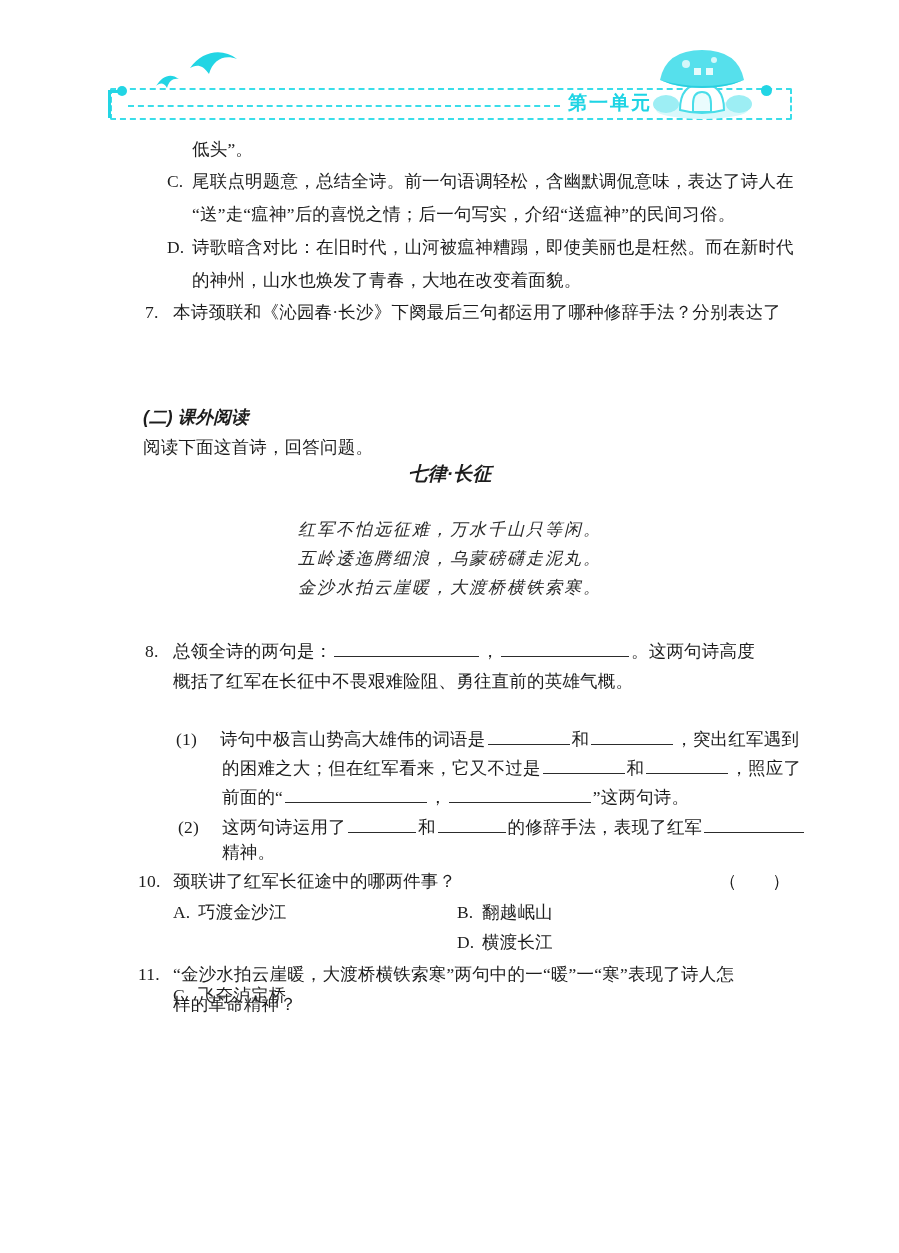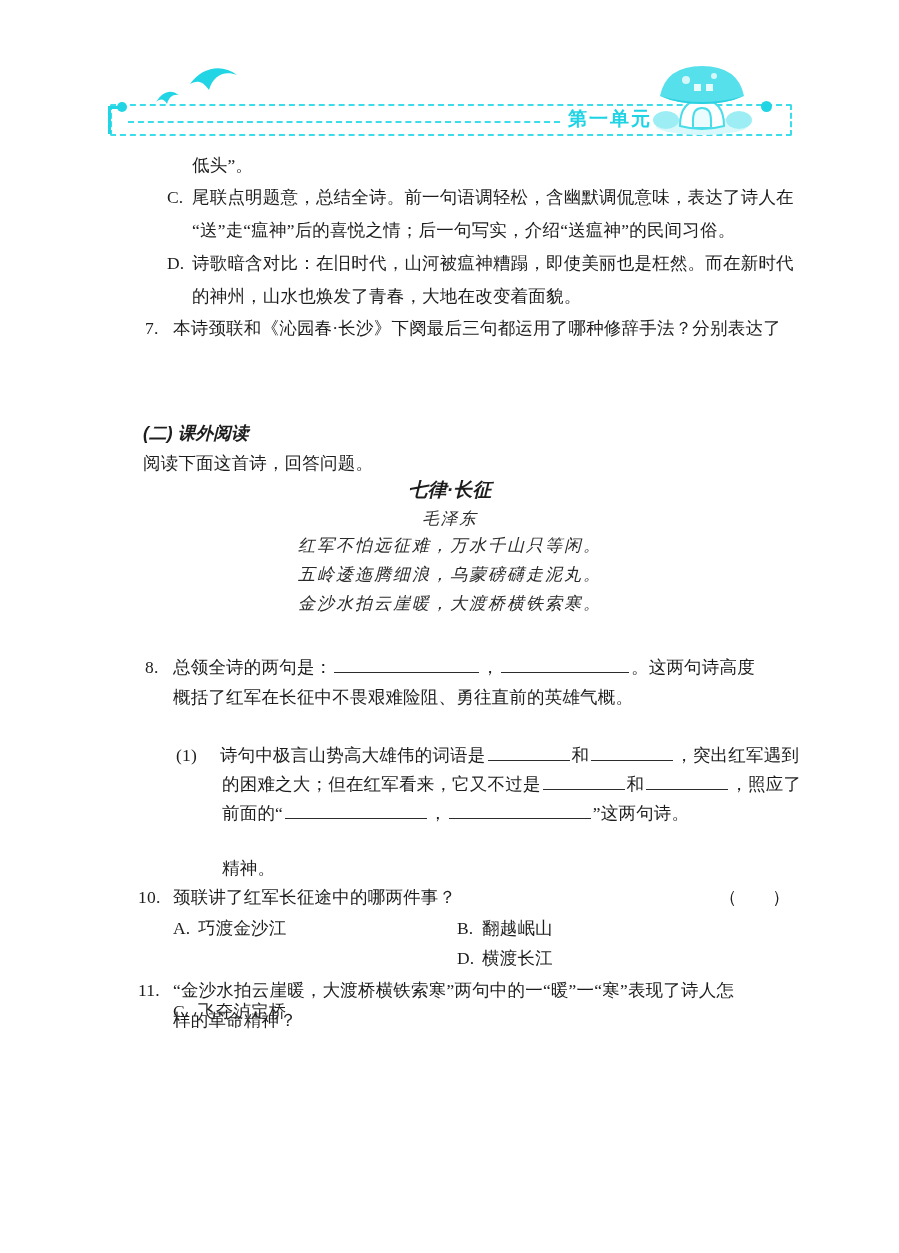--- a/index.html
+++ b/index.html
@@ -1,20 +1,19 @@
 <!DOCTYPE html>
 <html><head>
 <meta charset="utf-8">
 <style>
   html,body { margin:0; padding:0; background:#ffffff; }
   .page {
     position:relative; width:899px; height:1021px; background:#ffffff;
     font-family:"Liberation Serif","DejaVu Serif",serif; color:#1d1d1d;
     overflow:hidden;
-    margin-top:16px;
   }
   .ln { position:absolute; font-size:17.5px; line-height:22px; white-space:nowrap; letter-spacing:0.2px; }
   .num { display:inline-block; width:28px; }
   .num2 { display:inline-block; width:35px; }
   .optlab { display:inline-block; width:25px; }
   .sublab { display:inline-block; width:44px; }
   .blank { display:inline-block; height:15px; border-bottom:1px solid #2c2c2c; margin:0 2px; vertical-align:baseline; }
   .center { left:110px; width:680px; text-align:center; }
   .sans { font-family:"Liberation Sans","DejaVu Sans",sans-serif; }
   .bold { font-weight:bold;font-style:italic; }
@@ -95,23 +94,20 @@
   <div class="ln sans bold" style="left:143px;top:406px;font-size:17.5px">
     <span>(二) 课外阅读</span>
   </div>
   <div class="ln" style="left:143px;top:436px">
     <span>阅读下面这首诗，回答问题。</span>
   </div>
 
   <div class="ln center sans bold" style="top:463px;font-size:19px">
     <span>七律·长征</span>
   </div>
-  <div class="ln center kai" style="top:492px;font-size:16.5px">
-    <span>毛泽东</span>
-  </div>
   <div class="ln center kai" style="top:519px;font-size:17px">
     <span>红军不怕远征难，万水千山只等闲。</span>
   </div>
   <div class="ln center kai" style="top:548px;font-size:17px">
     <span>五岭逶迤腾细浪，乌蒙磅礴走泥丸。</span>
   </div>
   <div class="ln center kai" style="top:577px;font-size:17px">
     <span>金沙水拍云崖暖，大渡桥横铁索寒。</span>
   </div>
 
@@ -123,20 +119,23 @@
   </div>
 
   <div class="ln" style="left:176px;top:728px">
     <span class="sublab">(1)</span><span>诗句中极言山势高大雄伟的词语是</span><span class="blank" style="width:82px"></span><span>和</span><span class="blank" style="width:82px"></span><span>，突出红军遇到</span>
   </div>
   <div class="ln" style="left:222px;top:757px">
     <span>的困难之大；但在红军看来，它又不过是</span><span class="blank" style="width:82px"></span><span>和</span><span class="blank" style="width:82px"></span><span>，照应了</span>
   </div>
   <div class="ln" style="left:222px;top:786px">
     <span>前面的“</span><span class="blank" style="width:142px"></span><span>，</span><span class="blank" style="width:142px"></span><span>”这两句诗。</span>
+  </div>
+  <div class="ln" style="left:178px;top:816px">
+    <span class="sublab">(2)</span><span>这两句诗运用了</span><span class="blank" style="width:68px"></span><span>和</span><span class="blank" style="width:68px"></span><span>的修辞手法，表现了红军</span><span class="blank" style="width:100px"></span>
   </div>
   <div class="ln" style="left:222px;top:841px">
     <span>精神。</span>
   </div>
 
   <div class="ln" style="left:138px;top:870px;width:652px">
     <span class="num2">10.</span><span>颈联讲了红军长征途中的哪两件事？</span>
     <span class="bracket">（　　）</span>
   </div>
   <div class="ln" style="left:173px;top:901px">

